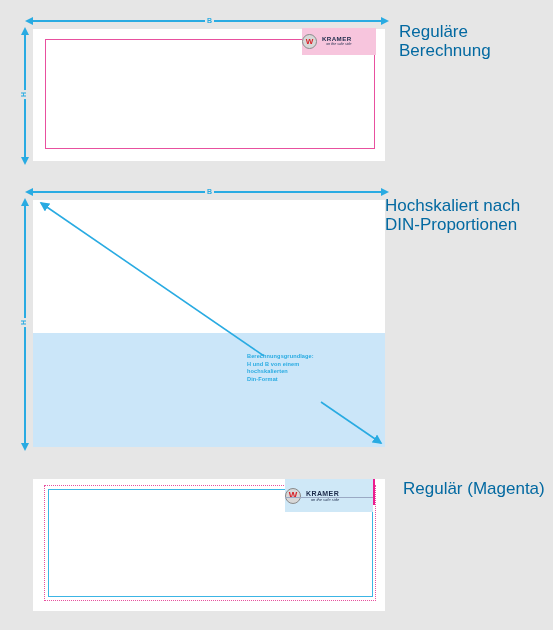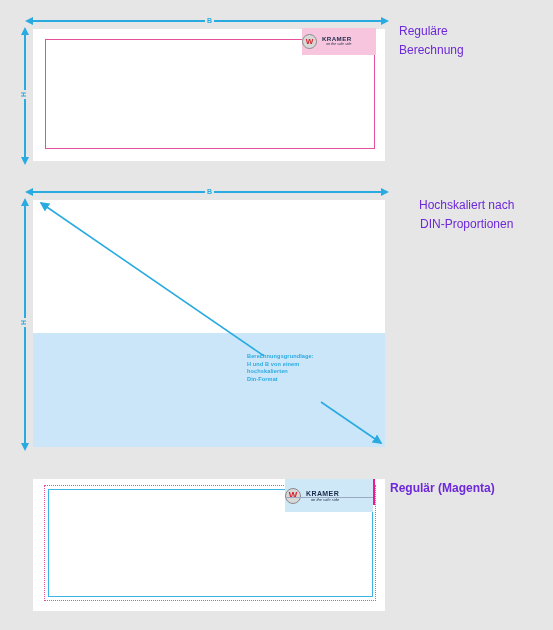--- a/index.html
+++ b/index.html
@@ -94,22 +94,22 @@
     padding: 1px 2px;
   }
   .dim-label-v {
     transform: rotate(-90deg);
     transform-origin: center center;
   }
 
   
   .caption {
     position: absolute;
-    color: #6d28d9;
-    font-size: 12px;
+    color: #0369a1;
+    font-size: 17px;
     line-height: 19px;
     font-family: "Liberation Sans", sans-serif;
     white-space: pre-line;
   }
 
   
   #calc-note {
     position: absolute;
     left: 247px; top: 353px;
     color: #29abe2;
@@ -256,33 +256,33 @@
     <line x1="264" y1="356" x2="41" y2="203" stroke="#29abe2" stroke-width="1.6" marker-end="url(#ar)"></line>
 
     <line x1="321" y1="402" x2="381" y2="443" stroke="#29abe2" stroke-width="1.6" marker-end="url(#ar)"></line>
   </svg>
 
   <div id="calc-note">Berechnungsgrundlage:
 H und B von einem
 hochskalierten
 Din-Format</div>
 
-  <div class="caption" style="left:419px; top:196px;text-align:center;"><span>Hochskaliert nach</span><br><span>DIN-Proportionen</span></div>
+  <div class="caption" style="left:385px; top:196px;"><span>Hochskaliert nach</span><br><span>DIN-Proportionen</span></div>
 
   <div class="artboard" id="panel3-artboard"></div>
   <div id="panel3-magenta-dotted"></div>
   <div id="panel3-cyan-frame"></div>
   <div id="panel3-magenta-edge"></div>
 
   <div class="logo-box" id="panel3-logo">
     <div class="logo-emblem">
       <span class="logo-emblem-inner">W</span>
     </div>
     <div class="logo-wordmark">
       <span class="logo-name">KRAMER</span>
       <span class="logo-tagline">on the safe side</span>
     </div>
   </div>
   <div id="panel3-logo-inner-rule"></div>
 
-  <div class="caption" style="left:390px; top:479px;font-weight:bold;"><span>Regulär (Magenta)</span><br></div>
+  <div class="caption" style="left:403px; top:479px;"><span>Regulär (Magenta)</span><br></div>
 
 </div>
 
 </body></html>

